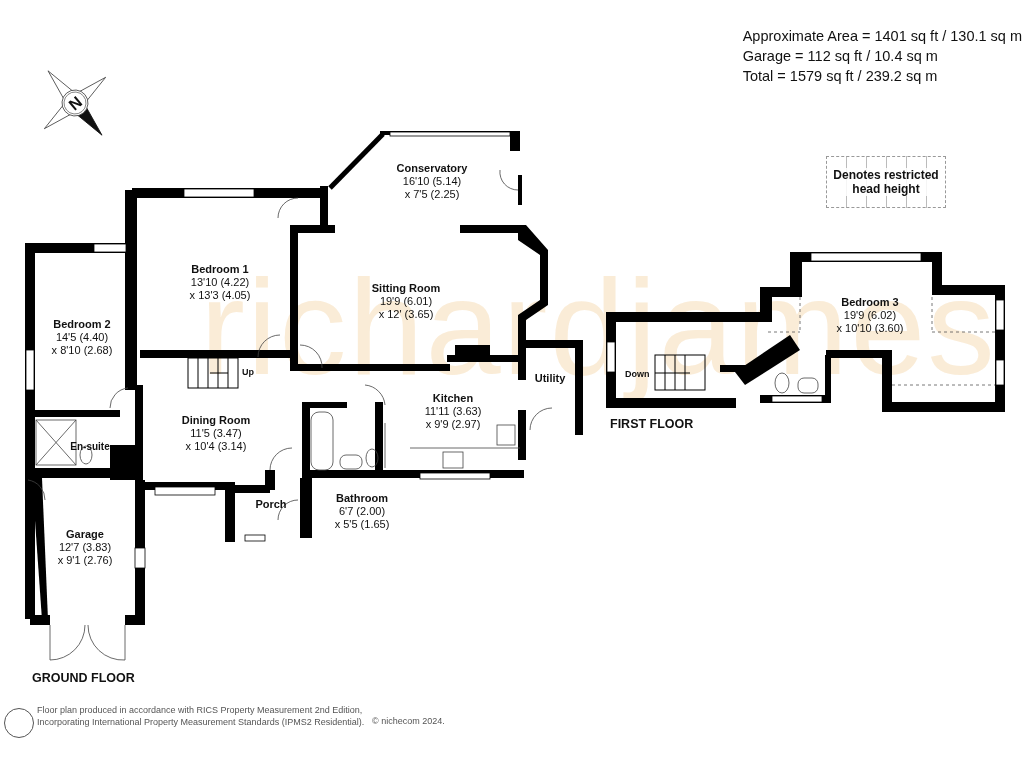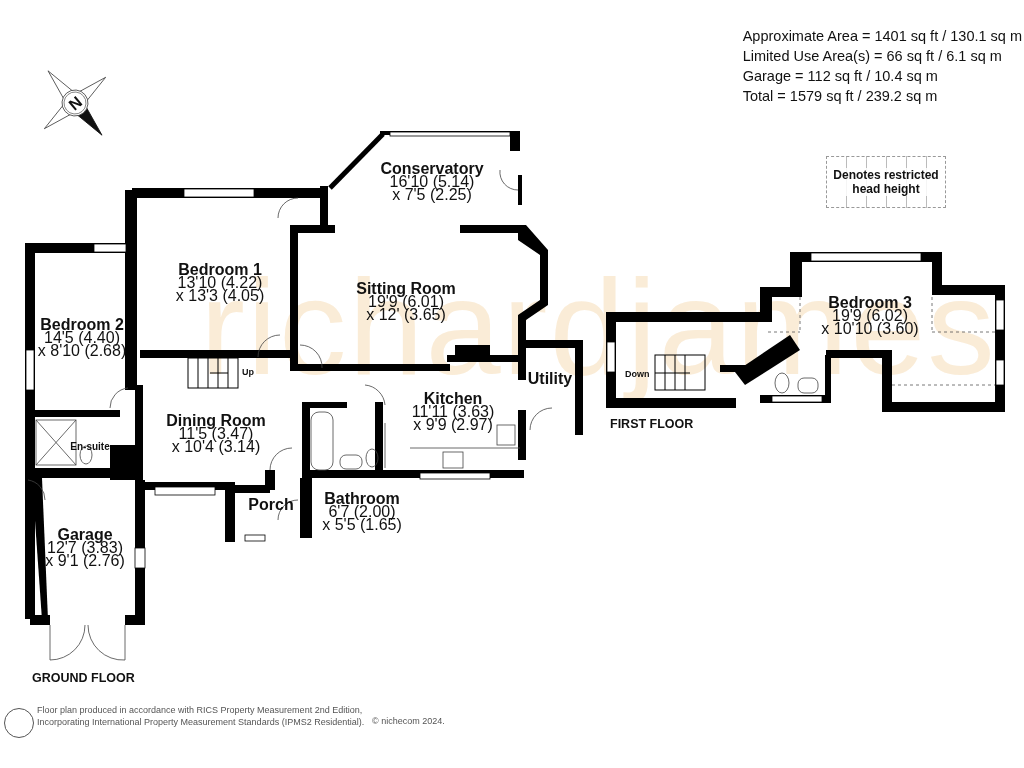--- a/index.html
+++ b/index.html
@@ -1,38 +1,37 @@
 <!DOCTYPE html>
 <html><head>
 <meta charset="utf-8">
 <style>
   html, body { margin:0; padding:0; background:#ffffff; }
   body { width:1024px; height:768px; position:relative; overflow:hidden; font-family:"Liberation Sans", sans-serif; color:#111; }
   .areas { position:absolute; right:2px; top:26px; text-align:left; font-size:14.5px; line-height:20px; color:#111; }
   .areas .note { font-size:10px; line-height:18px; }
   svg.plan { position:absolute; left:0; top:0; }
-  .room-label { position:absolute; text-align:center; font-size:16px; line-height:13px; color:#111; white-space:nowrap; transform:translateX(-50%); }
+  .room-label { position:absolute; text-align:center; font-size:11px; line-height:13px; color:#111; white-space:nowrap; transform:translateX(-50%); }
   .room-label .name { font-weight:bold; }
   .floor-label { position:absolute; font-weight:bold; font-size:12.5px; color:#111; }
   .legend { position:absolute; left:826px; top:156px; width:118px; height:50px; border:1px dashed #999; font-weight:bold; font-size:12px; line-height:14px; text-align:center; display:flex; align-items:center; justify-content:center; background-image: repeating-linear-gradient(90deg, transparent 0 19px, #bbb 19px 20px); }
   .legend span { background:rgba(255,255,255,0.85); }
   .small { position:absolute; font-size:9px; font-weight:bold; color:#111; }
   .footer { position:absolute; left:37px; top:705px; font-size:9px; line-height:11.5px; color:#555; }
   .footer-logo { position:absolute; left:4px; top:708px; width:28px; height:28px; border:1px solid #555; border-radius:50%; }
   .copyright { position:absolute; left:372px; top:716px; font-size:9px; color:#555; }
   .watermark { position:absolute; left:200px; top:250px; font-size:135px; letter-spacing:2px; color:rgba(240,200,140,0.35); font-weight:300; pointer-events:none; white-space:nowrap; }
 </style>
 </head>
 <body>
 
 <div class="watermark">richardjames</div>
 
 <div class="areas">
   <div>Approximate Area = 1401 sq ft / 130.1 sq m</div>
-  <div>Limited Use Area(s) = 66 sq ft / 6.1 sq m</div>
   <div>Garage = 112 sq ft / 10.4 sq m</div>
   <div>Total = 1579 sq ft / 239.2 sq m</div>
 </div>
 
 <svg class="plan" width="1024" height="768" viewBox="0 0 1024 768">
 
   <g transform="translate(75,103) rotate(-40)">
     <polygon points="0,-42 6,-10 0,-6 -6,-10" fill="none" stroke="#444" stroke-width="0.8"></polygon>
     <polygon points="0,42 6,10 0,6 -6,10" fill="#111" stroke="#111" stroke-width="0.8"></polygon>
     <polygon points="-40,0 -10,-6 -6,0 -10,6" fill="none" stroke="#444" stroke-width="0.8"></polygon>

